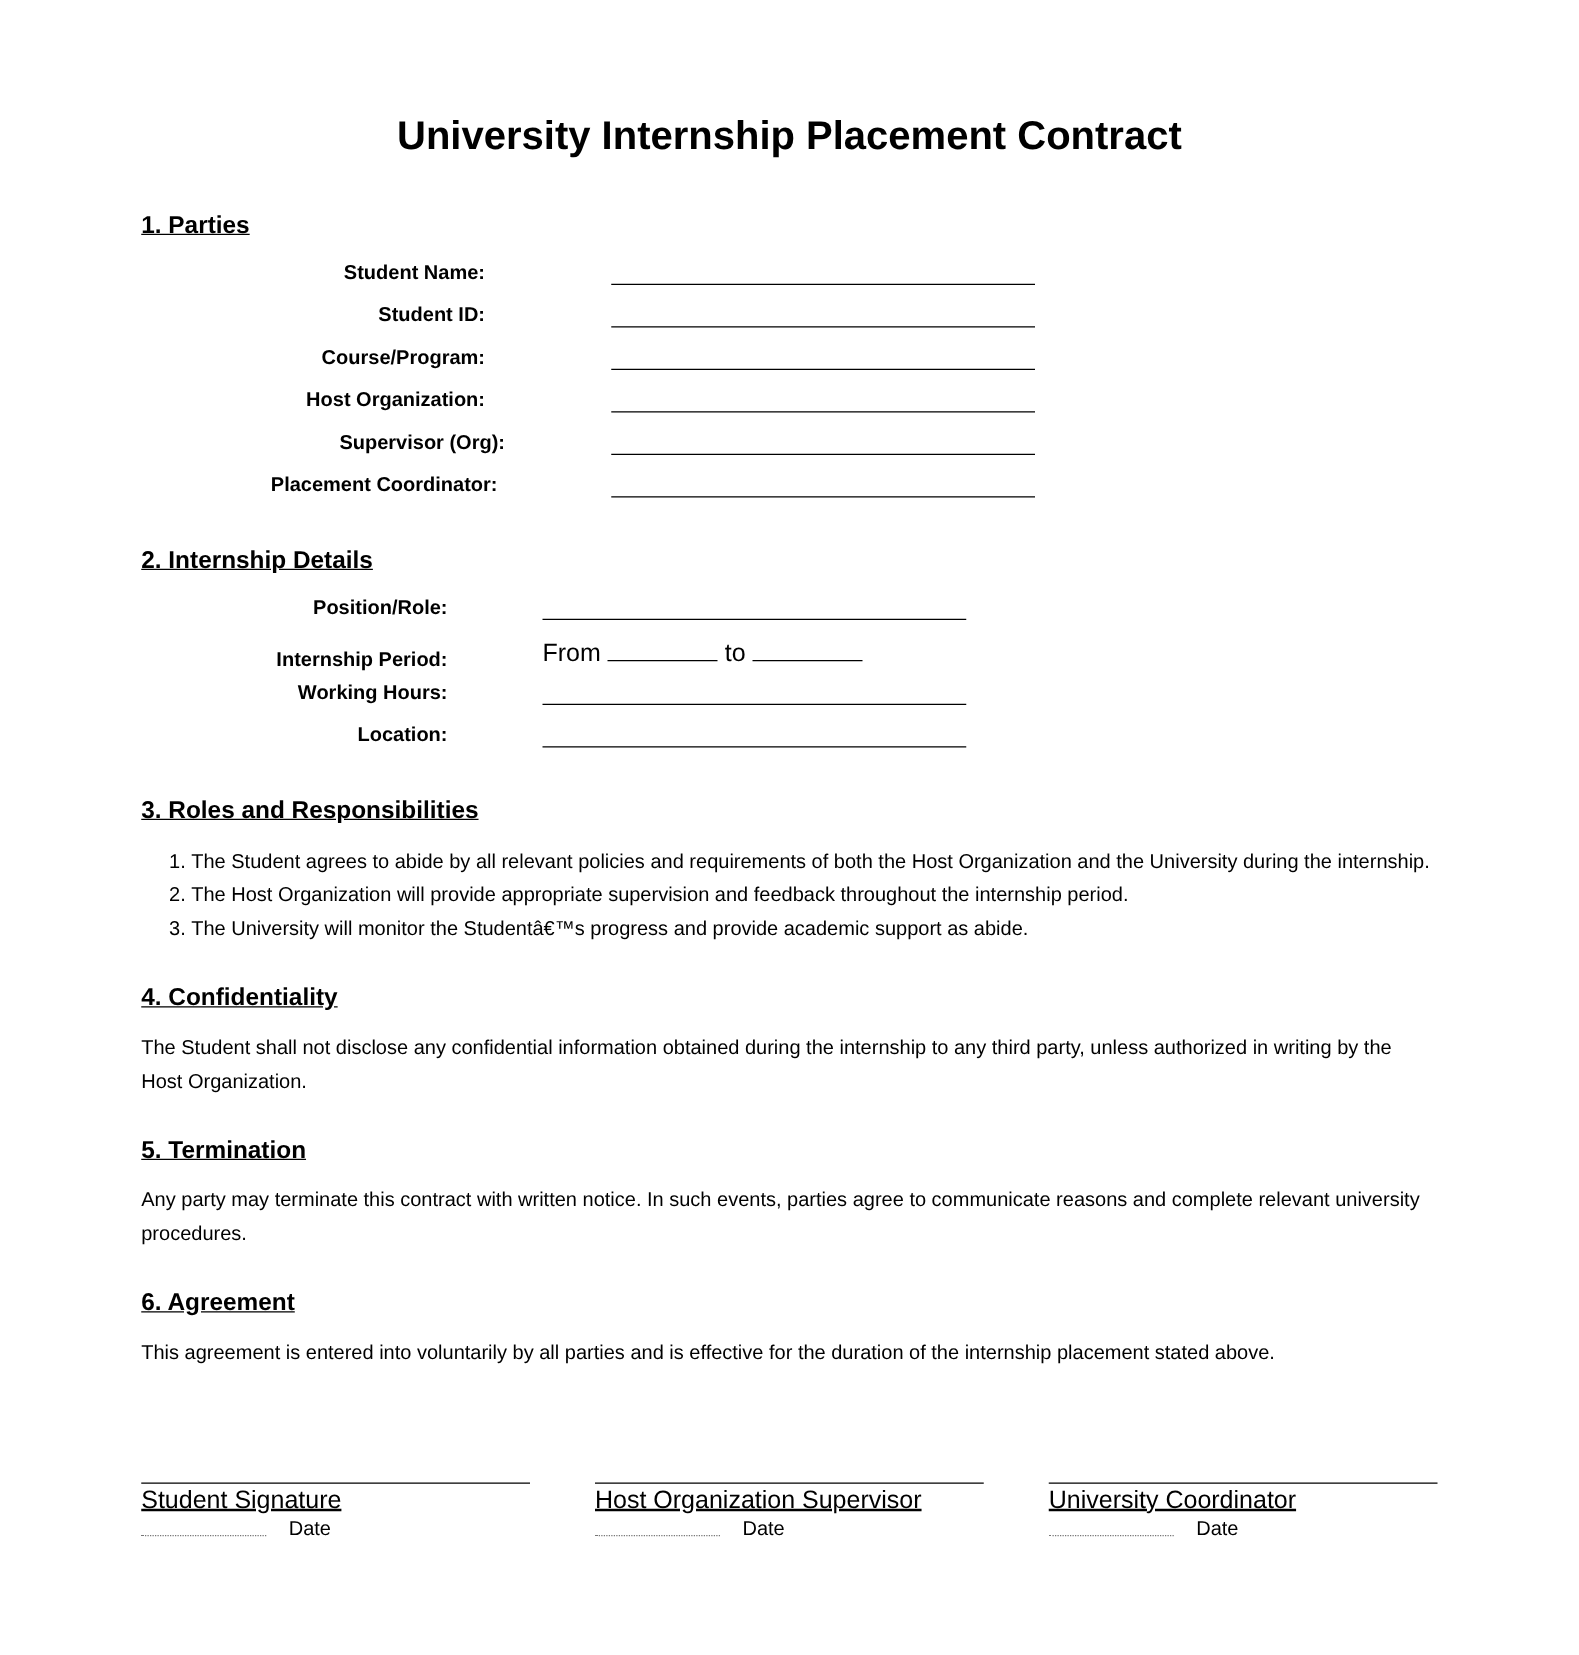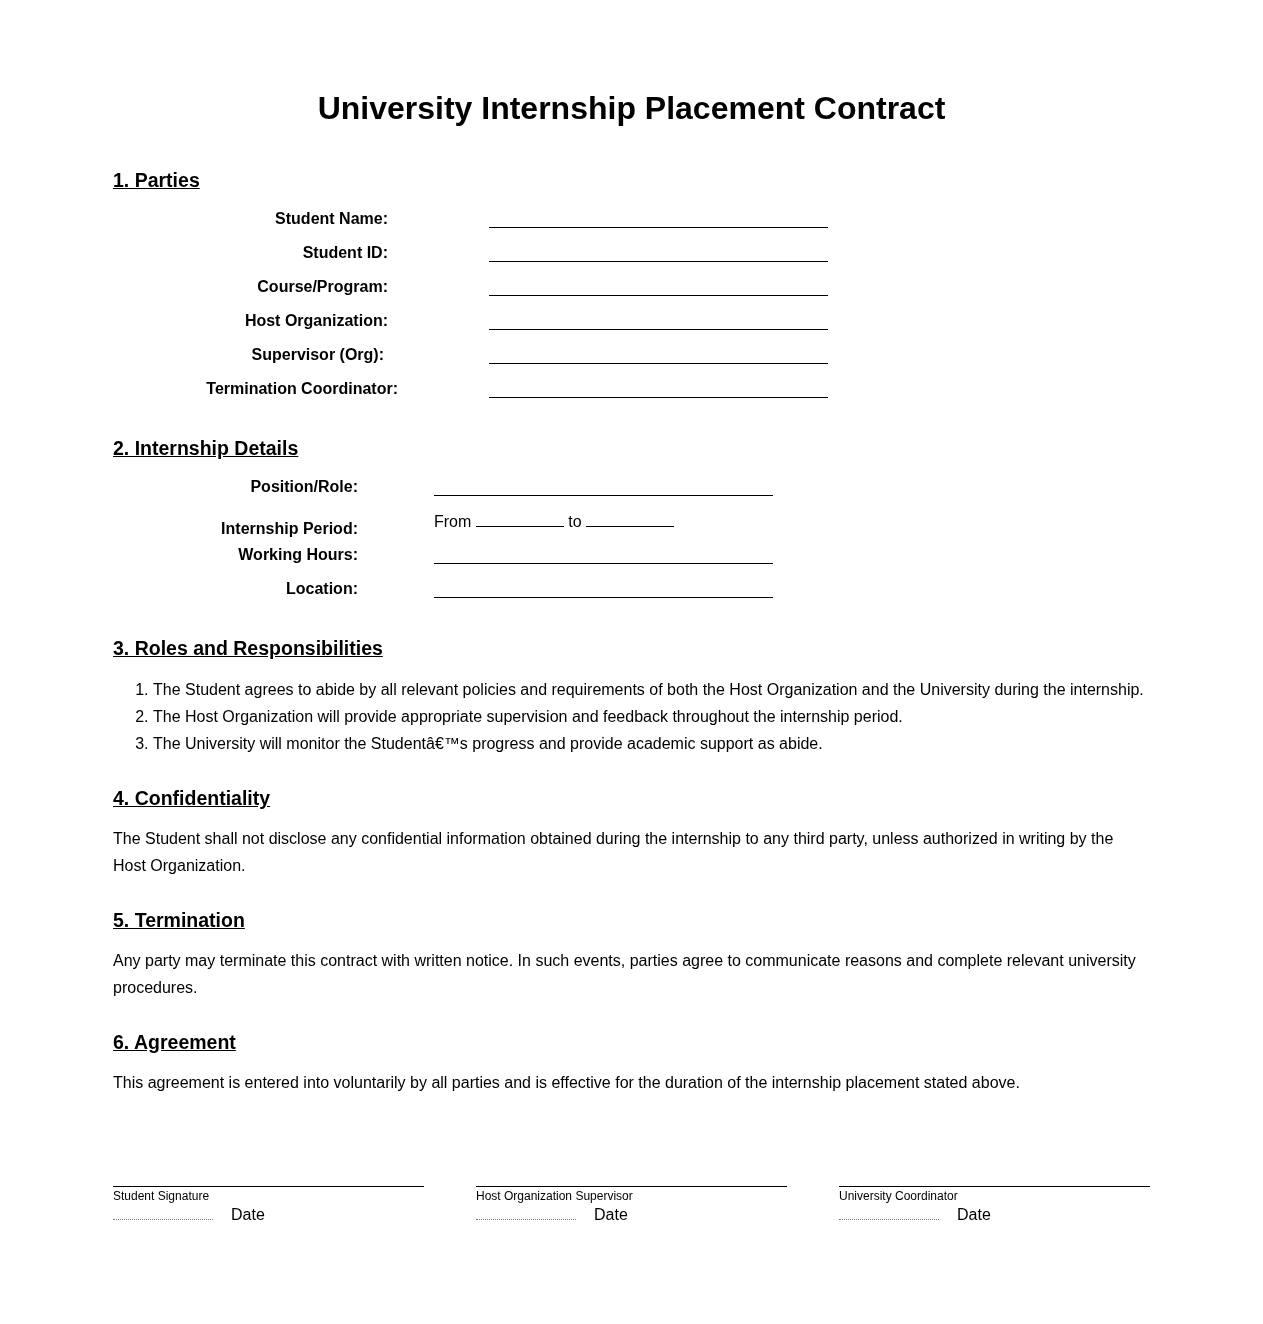--- a/index.html
+++ b/index.html
@@ -2,49 +2,49 @@
 <html><head>
 <meta charset="utf-8">
 <style>
   html, body { margin:0; padding:0; background:#fff; }
   body { width:1263px; height:1324px; position:relative; font-family:"Liberation Sans", sans-serif; color:#000; }
   .page { position:absolute; left:113px; top:0; width:1037px; }
   h1 { position:absolute; left:0; top:90px; width:1037px; text-align:center; margin:0; font-size:32px; font-weight:bold; }
   h2 { position:absolute; left:0; margin:0; font-size:19.5px; font-weight:bold;text-decoration:underline; }
   .lbl { position:absolute; font-size:16px; font-weight:bold; text-align:right; white-space:nowrap; }
   .line { position:absolute; border-bottom:1px solid #000; height:0; }
-  .txt { position:absolute; font-size:16px; white-space:nowrap; }
+  .txt { position:absolute; font-size:20px; white-space:nowrap; }
   .para { position:absolute; left:0; width:1030px; font-size:16px; line-height:27px; }
   ol { position:absolute; left:0; top:676px; margin:0; padding-left:40px; font-size:16px; line-height:27px; }
   .sig { position:absolute; top:1186px; width:311px; }
   .sig .sline { border-top:1px solid #000; }
-  .sig .sname { font-size:12px; margin-top:2px; }
+  .sig .sname { font-size:20px; margin-top:2px;text-decoration:underline; }
   .sig .drow { font-size:16px; margin-top:3px; display:flex; align-items:flex-end;gap:13px; }
   .sig .dots { width:100px; border-bottom:1px dotted #777; margin-right:5px; margin-bottom:4px; }
   .uline { display:inline-block; border-bottom:1px solid #000; height:14px; vertical-align:baseline; }
 </style>
 </head>
 <body>
 
 <div class="page">
   <h1>University Internship Placement Contract</h1>
 
   <h2 style="top:169px">1. Parties</h2>
 
   <div class="lbl" style="left:95px;width:180px;top:210px">Student Name:</div>
   <div class="line" style="left:376px;width:339px;top:227px"></div>
   <div class="lbl" style="left:95px;width:180px;top:244px">Student ID:</div>
   <div class="line" style="left:376px;width:339px;top:261px"></div>
   <div class="lbl" style="left:95px;width:180px;top:278px">Course/Program:</div>
   <div class="line" style="left:376px;width:339px;top:295px"></div>
   <div class="lbl" style="left:95px;width:180px;top:312px">Host Organization:</div>
   <div class="line" style="left:376px;width:339px;top:329px"></div>
-  <div class="lbl" style="left:91px;width:180px;top:346px">Supervisor (Org):</div>
+  <div class="lbl" style="left:111px;width:180px;top:346px">Supervisor (Org):</div>
   <div class="line" style="left:376px;width:339px;top:363px"></div>
-  <div class="lbl" style="left:85px;width:200px;top:380px">Termination Coordinator:</div>
+  <div class="lbl" style="left:85px;width:200px;top:380px">Placement Coordinator:</div>
   <div class="line" style="left:376px;width:339px;top:397px"></div>
 
   <h2 style="top:437px">2. Internship Details</h2>
 
   <div class="lbl" style="left:65px;width:180px;top:478px">Position/Role:</div>
   <div class="line" style="left:321px;width:339px;top:495px"></div>
   <div class="lbl" style="left:65px;width:180px;top:520px">Internship Period:</div>
   <div class="txt" style="left:321px;top:512px">
     <span>From</span>
     <span class="uline" style="width:88px"></span>

